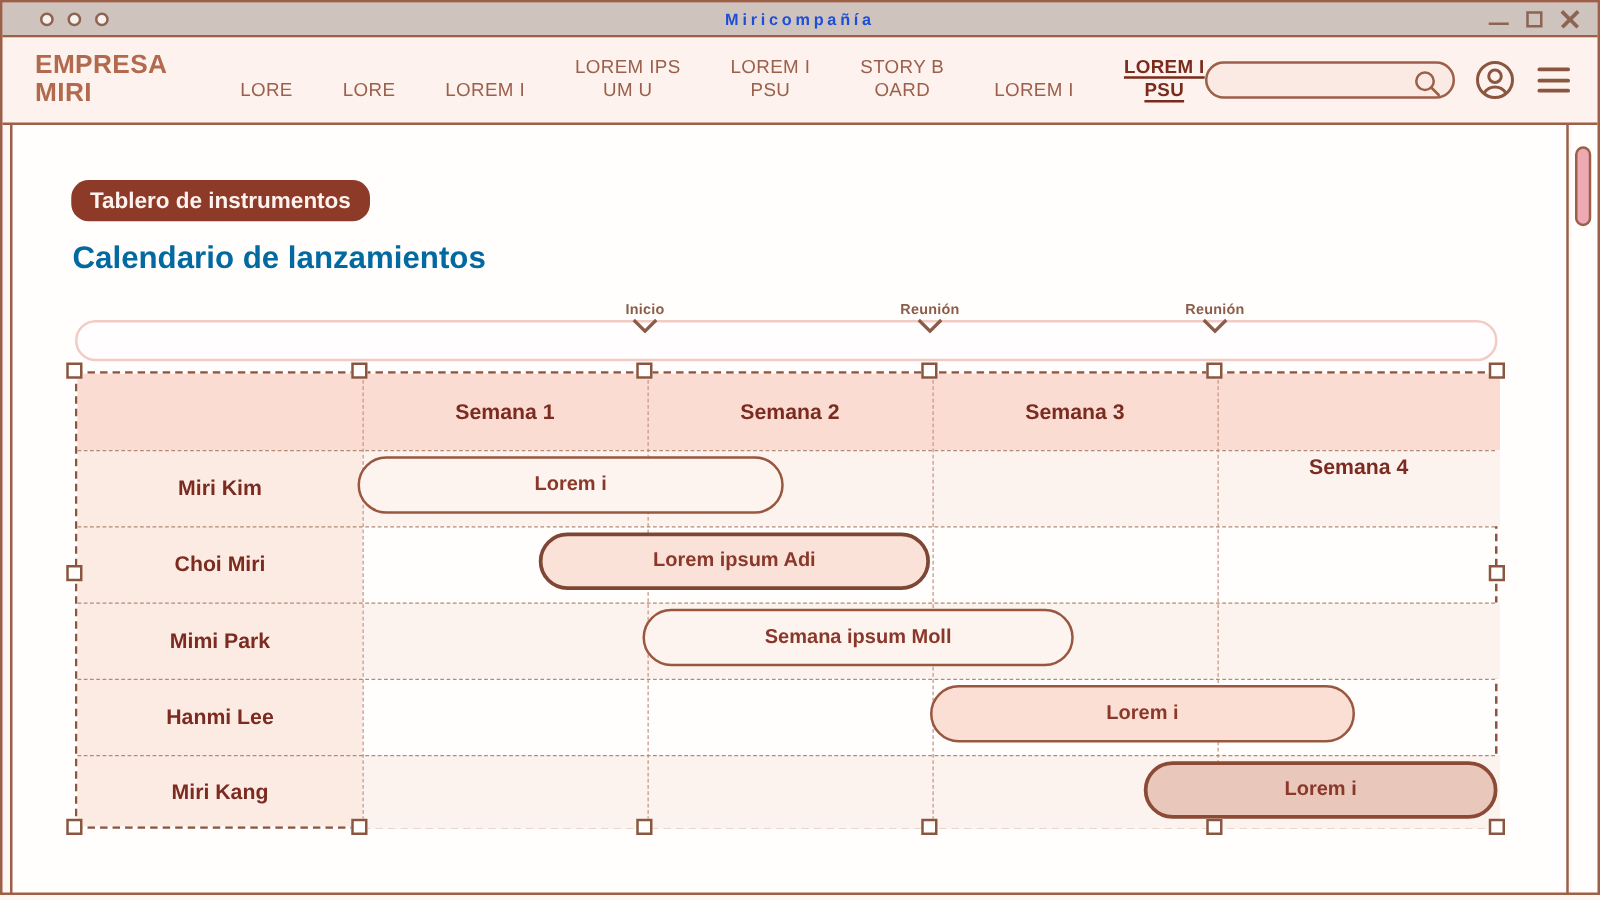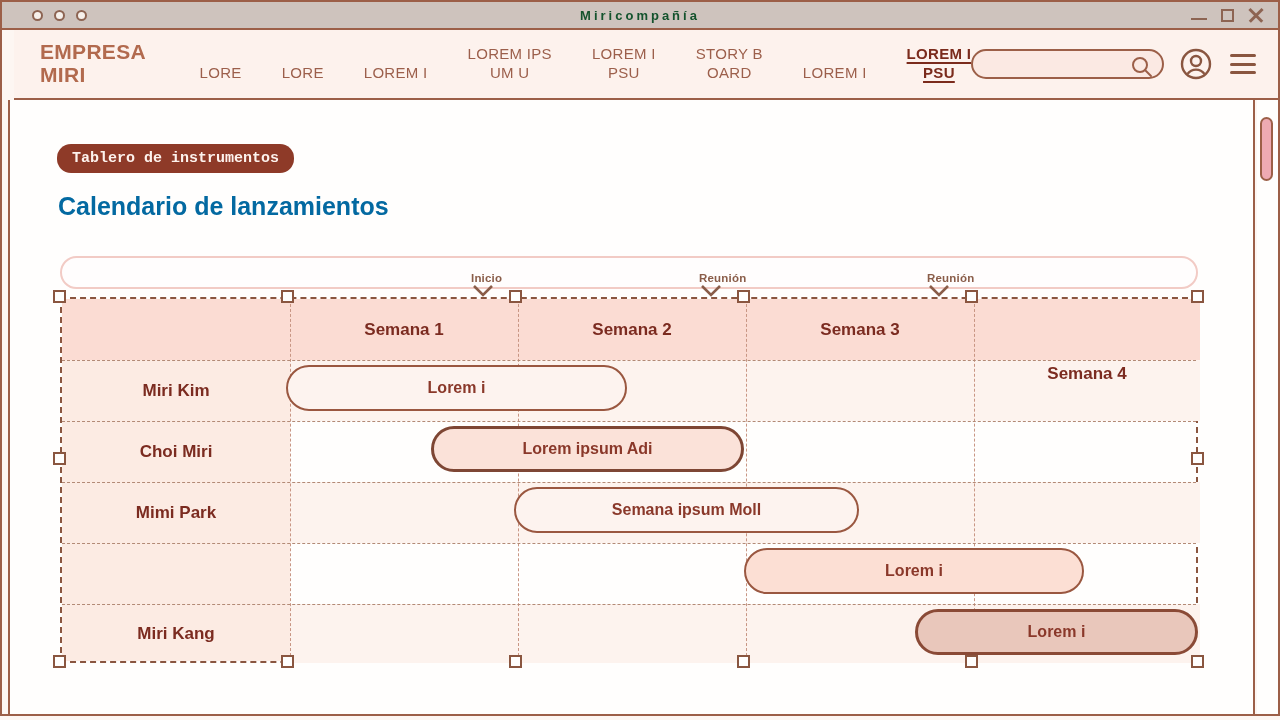--- a/index.html
+++ b/index.html
@@ -4,52 +4,52 @@
 <style>
   * { margin:0; padding:0; box-sizing:border-box; }
   html,body { width:1280px; height:720px; background:#fdf6f2; font-family:"Liberation Sans", sans-serif; }
   #app { position:relative; width:1280px; height:720px; overflow:hidden; background:#fdf6f2; }
   .window-frame { position:absolute; inset:0 0 4px 0; border:2px solid #9c5f48; pointer-events:none; z-index:50; }
 
   
   .titlebar { position:absolute; left:2px; right:2px; top:2px; height:28px; background:#cec3bd; border-bottom:2px solid #9c5f48; display:flex; align-items:center; z-index:10; }
   .traffic { display:flex; gap:11px; margin-left:30px; }
   .dot { width:11px; height:11px; border-radius:50%; border:2.5px solid #8d6452; background:#f7f1ec; }
-  .win-title { position:absolute; left:0; right:0; text-align:center; font-size:13px; font-weight:700; letter-spacing:3px; color:#14532d; }
+  .win-title { position:absolute; left:0; right:0; text-align:center; font-size:13px; font-weight:700; letter-spacing:3px; color:#1d4ed8; }
   .win-controls { margin-left:auto; display:flex; align-items:center; gap:14px; margin-right:14px; z-index:2; }
   .minimize-bar { width:16px; height:2.5px; background:#8d6452; margin-top:8px; }
   .maximize-box { width:13px; height:13px; border:2.5px solid #8d6452; }
   .close-x { width:16px; height:16px; position:relative; }
   .close-x:before,.close-x:after { content:""; position:absolute; left:-1px; top:7px; width:18px; height:2.5px; background:#8d6452; }
   .close-x:before { transform:rotate(45deg); } .close-x:after { transform:rotate(-45deg); }
 
   
-  .header { position:absolute; left:2px; right:2px; top:30px; height:70px; background:#fdf2ed; border-bottom:2px solid #9c5f48; display:flex; align-items:center; z-index:10;margin-left:12px; }
+  .header { position:absolute; left:2px; right:2px; top:30px; height:70px; background:#fdf2ed; border-bottom:2px solid #9c5f48; display:flex; align-items:center; z-index:10; }
   .logo { margin-left:26px; font-size:21px; line-height:1.08; font-weight:700; color:#b26a4e; letter-spacing:0.3px; width:130px; cursor:pointer; }
   .nav { display:flex; align-items:flex-end; gap:40px; margin-left:46px; }
   .nav-item { display:flex; flex-direction:column; align-items:center; font-size:15px; line-height:1.25; color:#9c5f4b; letter-spacing:0.3px; text-align:center; cursor:pointer; white-space:nowrap; }
   .nav-item.active { font-weight:700; color:#7b2b1c; text-decoration:underline; text-decoration-thickness:2px; text-underline-offset:3px; }
   .search-pill { margin-left:auto; width:220px; height:30px; border:2px solid #9c5f48; border-radius:16px; background:#fbe9e3; display:flex; align-items:center; position:relative; }
   .search-input { position:absolute; left:12px; right:34px; top:0; bottom:0; border:none; outline:none; background:transparent; font-size:14px; color:#7b2b1c; }
   .search-icon { position:absolute; right:8px; top:4px; }
   .account { margin-left:16px; cursor:pointer; display:flex; }
   .burger { margin-left:18px; margin-right:22px; display:flex; flex-direction:column; gap:5.5px; cursor:pointer; }
   .burger div { width:26px; height:3px; background:#8a5640; border-radius:2px; }
 
   
   .main { position:absolute; left:8px; top:100px; width:1247px; bottom:4px; background:#fffefd; border-left:2px solid #9c5f48; border-right:2px solid #9c5f48; z-index:1; }
   .scroll-track { position:absolute; left:1257px; right:2px; top:100px; bottom:4px; background:#fffefd; z-index:2; }
   .scroll-thumb { position:absolute; left:3px; top:17px; width:13px; height:64px; background:#eeaab3; border:2px solid #9c5f48; border-radius:8px; cursor:pointer; }
 
-  .badge { position:absolute; left:57px; top:144px; background:#8e3a28; color:#fdf2ed; font-size:15px; font-weight:700; padding:6px 15px; border-radius:14px; z-index:5;font-family:Liberation Mono, monospace; }
+  .badge { position:absolute; left:57px; top:144px; background:#8e3a28; color:#fdf2ed; font-size:18px; font-weight:700; padding:6px 15px; border-radius:14px; z-index:5; }
   .page-title { position:absolute; left:58px; top:192px; font-size:25px; font-weight:700; color:#0369a1; z-index:5; }
 
   
   .timeline-pill { position:absolute; left:60px; top:256px; width:1138px; height:33px; background:#fffdfd; border:2px solid #f2cbc5; border-radius:17px; z-index:3; }
-  .marker { position:absolute; top:272px; width:90px; display:flex; flex-direction:column; align-items:flex-start; z-index:6; cursor:pointer; }
+  .marker { position:absolute; top:242px; width:90px; display:flex; flex-direction:column; align-items:center; z-index:6; cursor:pointer; }
   .marker-label { font-size:11.5px; font-weight:700; color:#8a5d49; letter-spacing:0.2px; }
 
   
   .gantt { position:absolute; left:60px; top:297px; width:1138px; height:366px; border:2px dashed #8a5640; z-index:4; }
   .hdr-row { position:absolute; left:0; top:0; width:1138px; height:61px; background:#fbdcd3; }
   .name-col { position:absolute; left:0; top:61px; width:228px; height:301px; background:#fcebe3; }
   .row-tint { position:absolute; left:228px; width:910px; height:61px; background:#fdf3ee; }
   .hdr-cell { position:absolute; top:0; height:61px; display:flex; align-items:center; justify-content:center; font-size:17px; font-weight:700; color:#7b2b20; }
   .name-cell { position:absolute; left:0; width:228px; height:61px; display:flex; align-items:center; justify-content:center; font-size:17px; font-weight:700; color:#7b2b20;text-align:right; }
   .vline { position:absolute; top:0; bottom:0; width:0; border-left:1.5px dashed #c89684; }
@@ -170,20 +170,21 @@
     <div class="row-tint" style="top:305px; height:59px;"></div>
 
     <div class="hdr-cell" style="left:228px; width:228px;">Semana 1</div>
     <div class="hdr-cell" style="left:456px; width:228px;">Semana 2</div>
     <div class="hdr-cell" style="left:684px; width:228px;">Semana 3</div>
     <div class="hdr-cell" style="left:912px; width:226px;margin-top:44px;">Semana 4</div>
 
     <div class="name-cell" style="top:61px;">Miri Kim</div>
     <div class="name-cell" style="top:122px;">Choi Miri</div>
     <div class="name-cell" style="top:183px;">Mimi Park</div>
+    <div class="name-cell" style="top:244px;">Hanmi Lee</div>
     <div class="name-cell" style="top:305px; height:59px;">Miri Kang</div>
 
     <div class="vline" style="left:228px;"></div>
     <div class="vline" style="left:456px;"></div>
     <div class="vline" style="left:684px;"></div>
     <div class="vline" style="left:912px;"></div>
     <div class="hline" style="top:61px;"></div>
     <div class="hline" style="top:122px;"></div>
     <div class="hline" style="top:183px;"></div>
     <div class="hline" style="top:244px;"></div>

